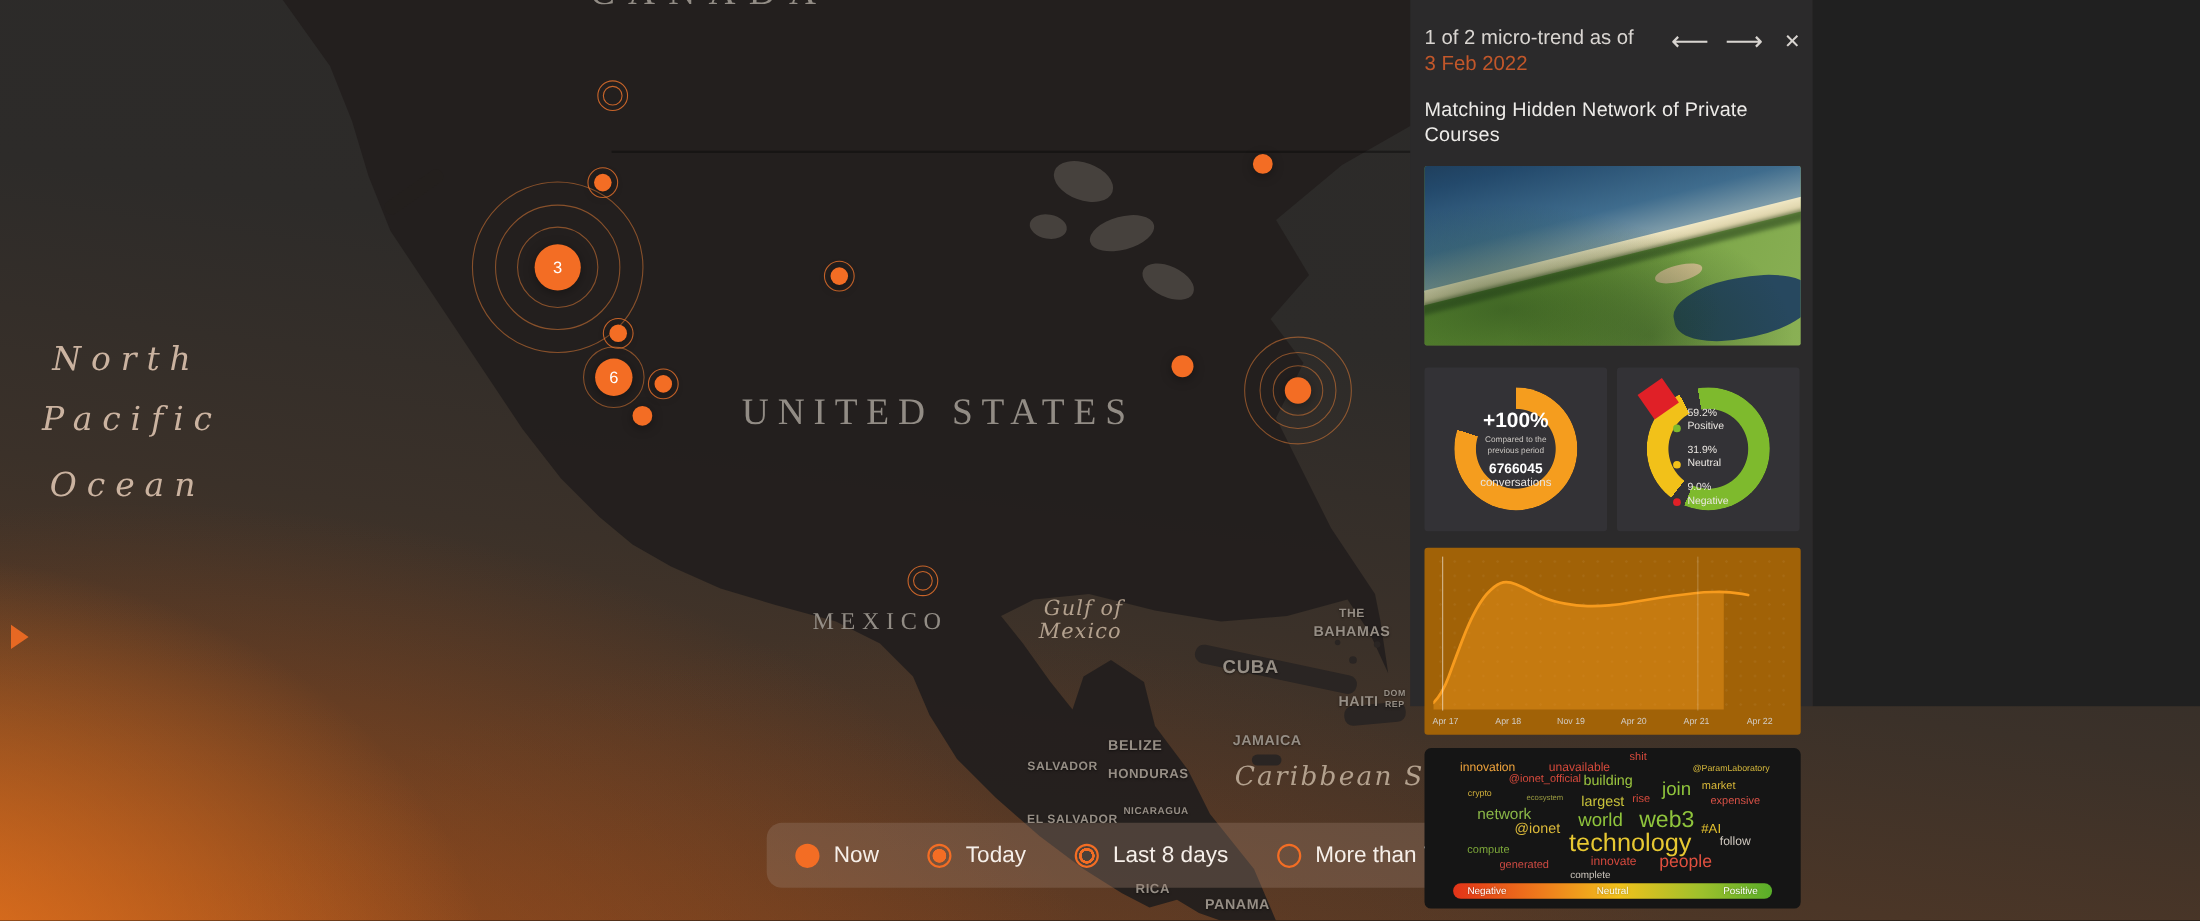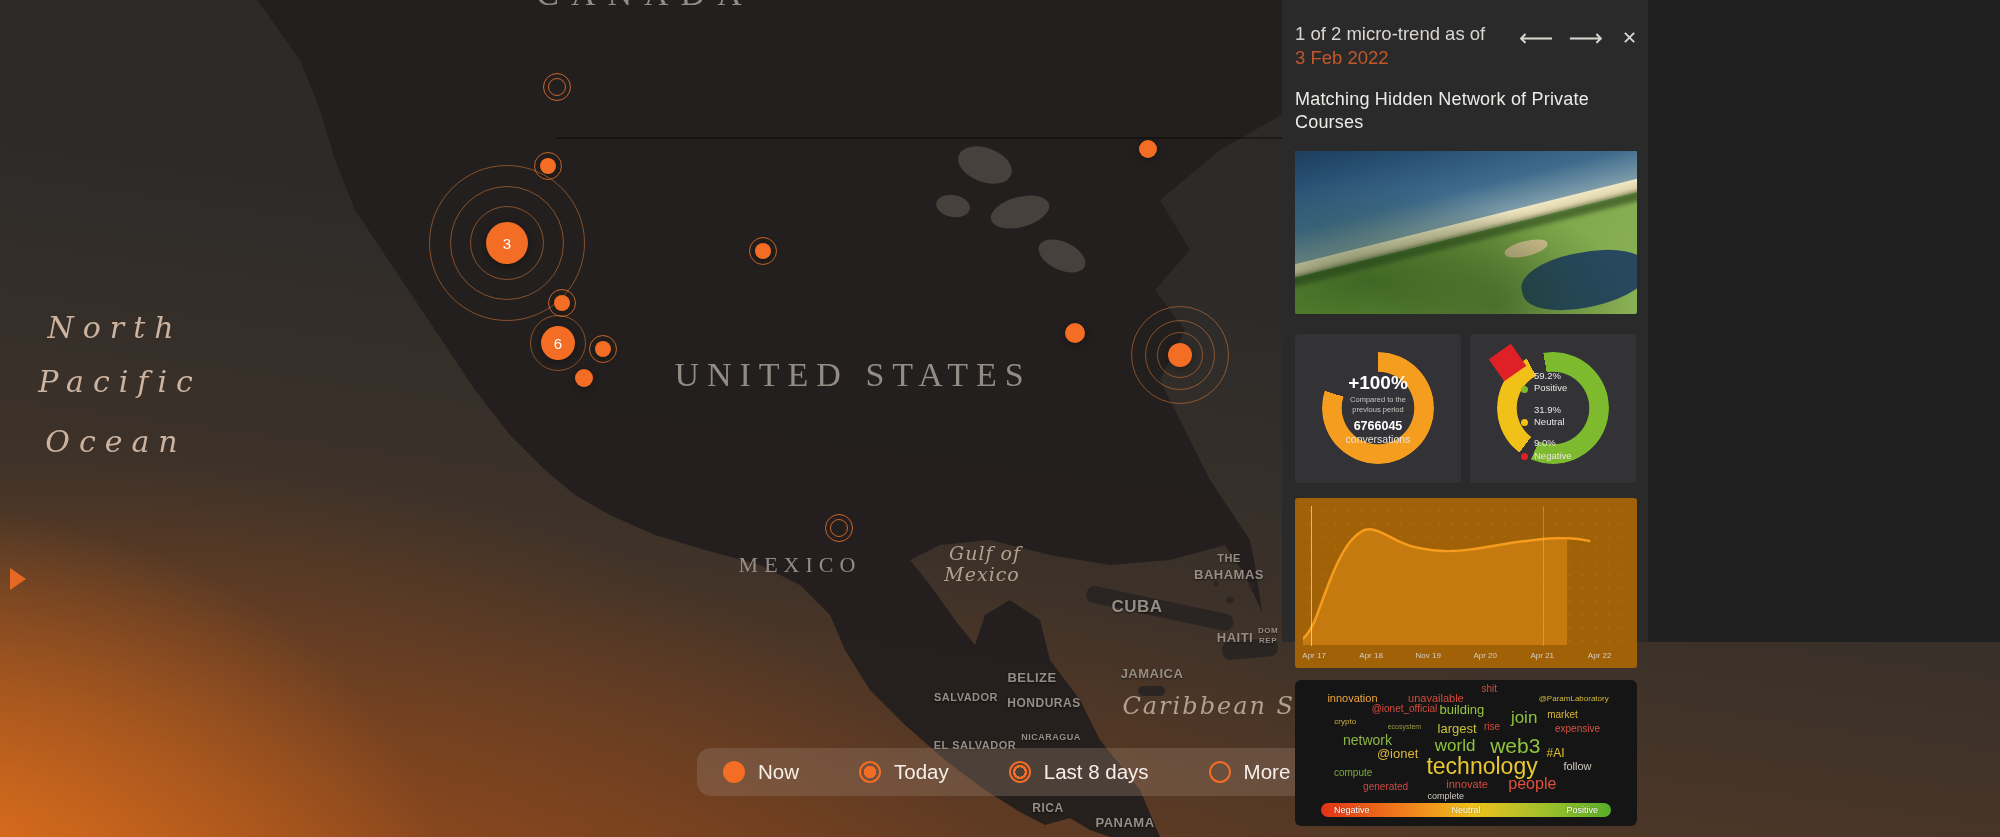--- a/index.html
+++ b/index.html
@@ -24,22 +24,22 @@
   #map-markers{position:absolute;inset:0;z-index:3;}
   .mk{position:absolute;transform:translate(-50%,-50%);}
   .mk .fill{position:relative;display:flex;align-items:center;justify-content:center;background:#f36d24;
     border-radius:50%;color:#fff;font-size:15px;box-shadow:0 2px 10px rgba(0,0,0,.35);z-index:1;}
   .mk .ring{position:absolute;left:50%;top:50%;transform:translate(-50%,-50%);border:1px solid rgba(235,130,55,.5);border-radius:50%;}
   .mk.today .ring,.mk.last7 .ring{border-width:1.5px;border-color:rgba(240,118,45,.8);}
   .side-arrow{position:absolute;left:10px;top:568px;width:0;height:0;z-index:4;cursor:pointer;
     border-top:11px solid transparent;border-bottom:11px solid transparent;border-left:16px solid #f36d24;opacity:.9;}
 
   
-  #legend{position:absolute;left:697px;top:748px;width:680px;height:48px;border-radius:14px;z-index:4;
-    background:rgba(150,122,104,.36);display:flex;align-items:center;padding:0 26px;gap:60px;box-sizing:border-box;}
+  #legend{position:absolute;left:697px;top:748px;width:680px;height:59px;border-radius:14px;z-index:4;
+    background:rgba(150,122,104,.36);display:flex;align-items:center;padding:0 26px;gap:44px;box-sizing:border-box;}
   .leg-item{display:flex;align-items:center;gap:13px;color:#f6efe9;font-size:20.5px;white-space:nowrap;cursor:pointer;}
   .leg-icon{width:22px;height:22px;border-radius:50%;box-sizing:border-box;flex:0 0 auto;}
   .leg-now{background:#f36d24;}
   .leg-today{border:2.5px solid #f36d24;background:radial-gradient(circle,#f36d24 0 6px,transparent 6.5px);}
   .leg-last7{border:2px solid #f36d24;background:radial-gradient(circle,transparent 0 4.5px,#f36d24 4.7px 7px,transparent 7.3px);}
   .leg-older{border:2px solid #f36d24;background:transparent;}
 
   
   #panel{position:absolute;left:1282px;top:0;width:718px;height:642px;display:flex;z-index:5;}
   .panel-main{width:366px;background:#2b2a2b;padding:22px 11px 0 13px;box-sizing:border-box;}

